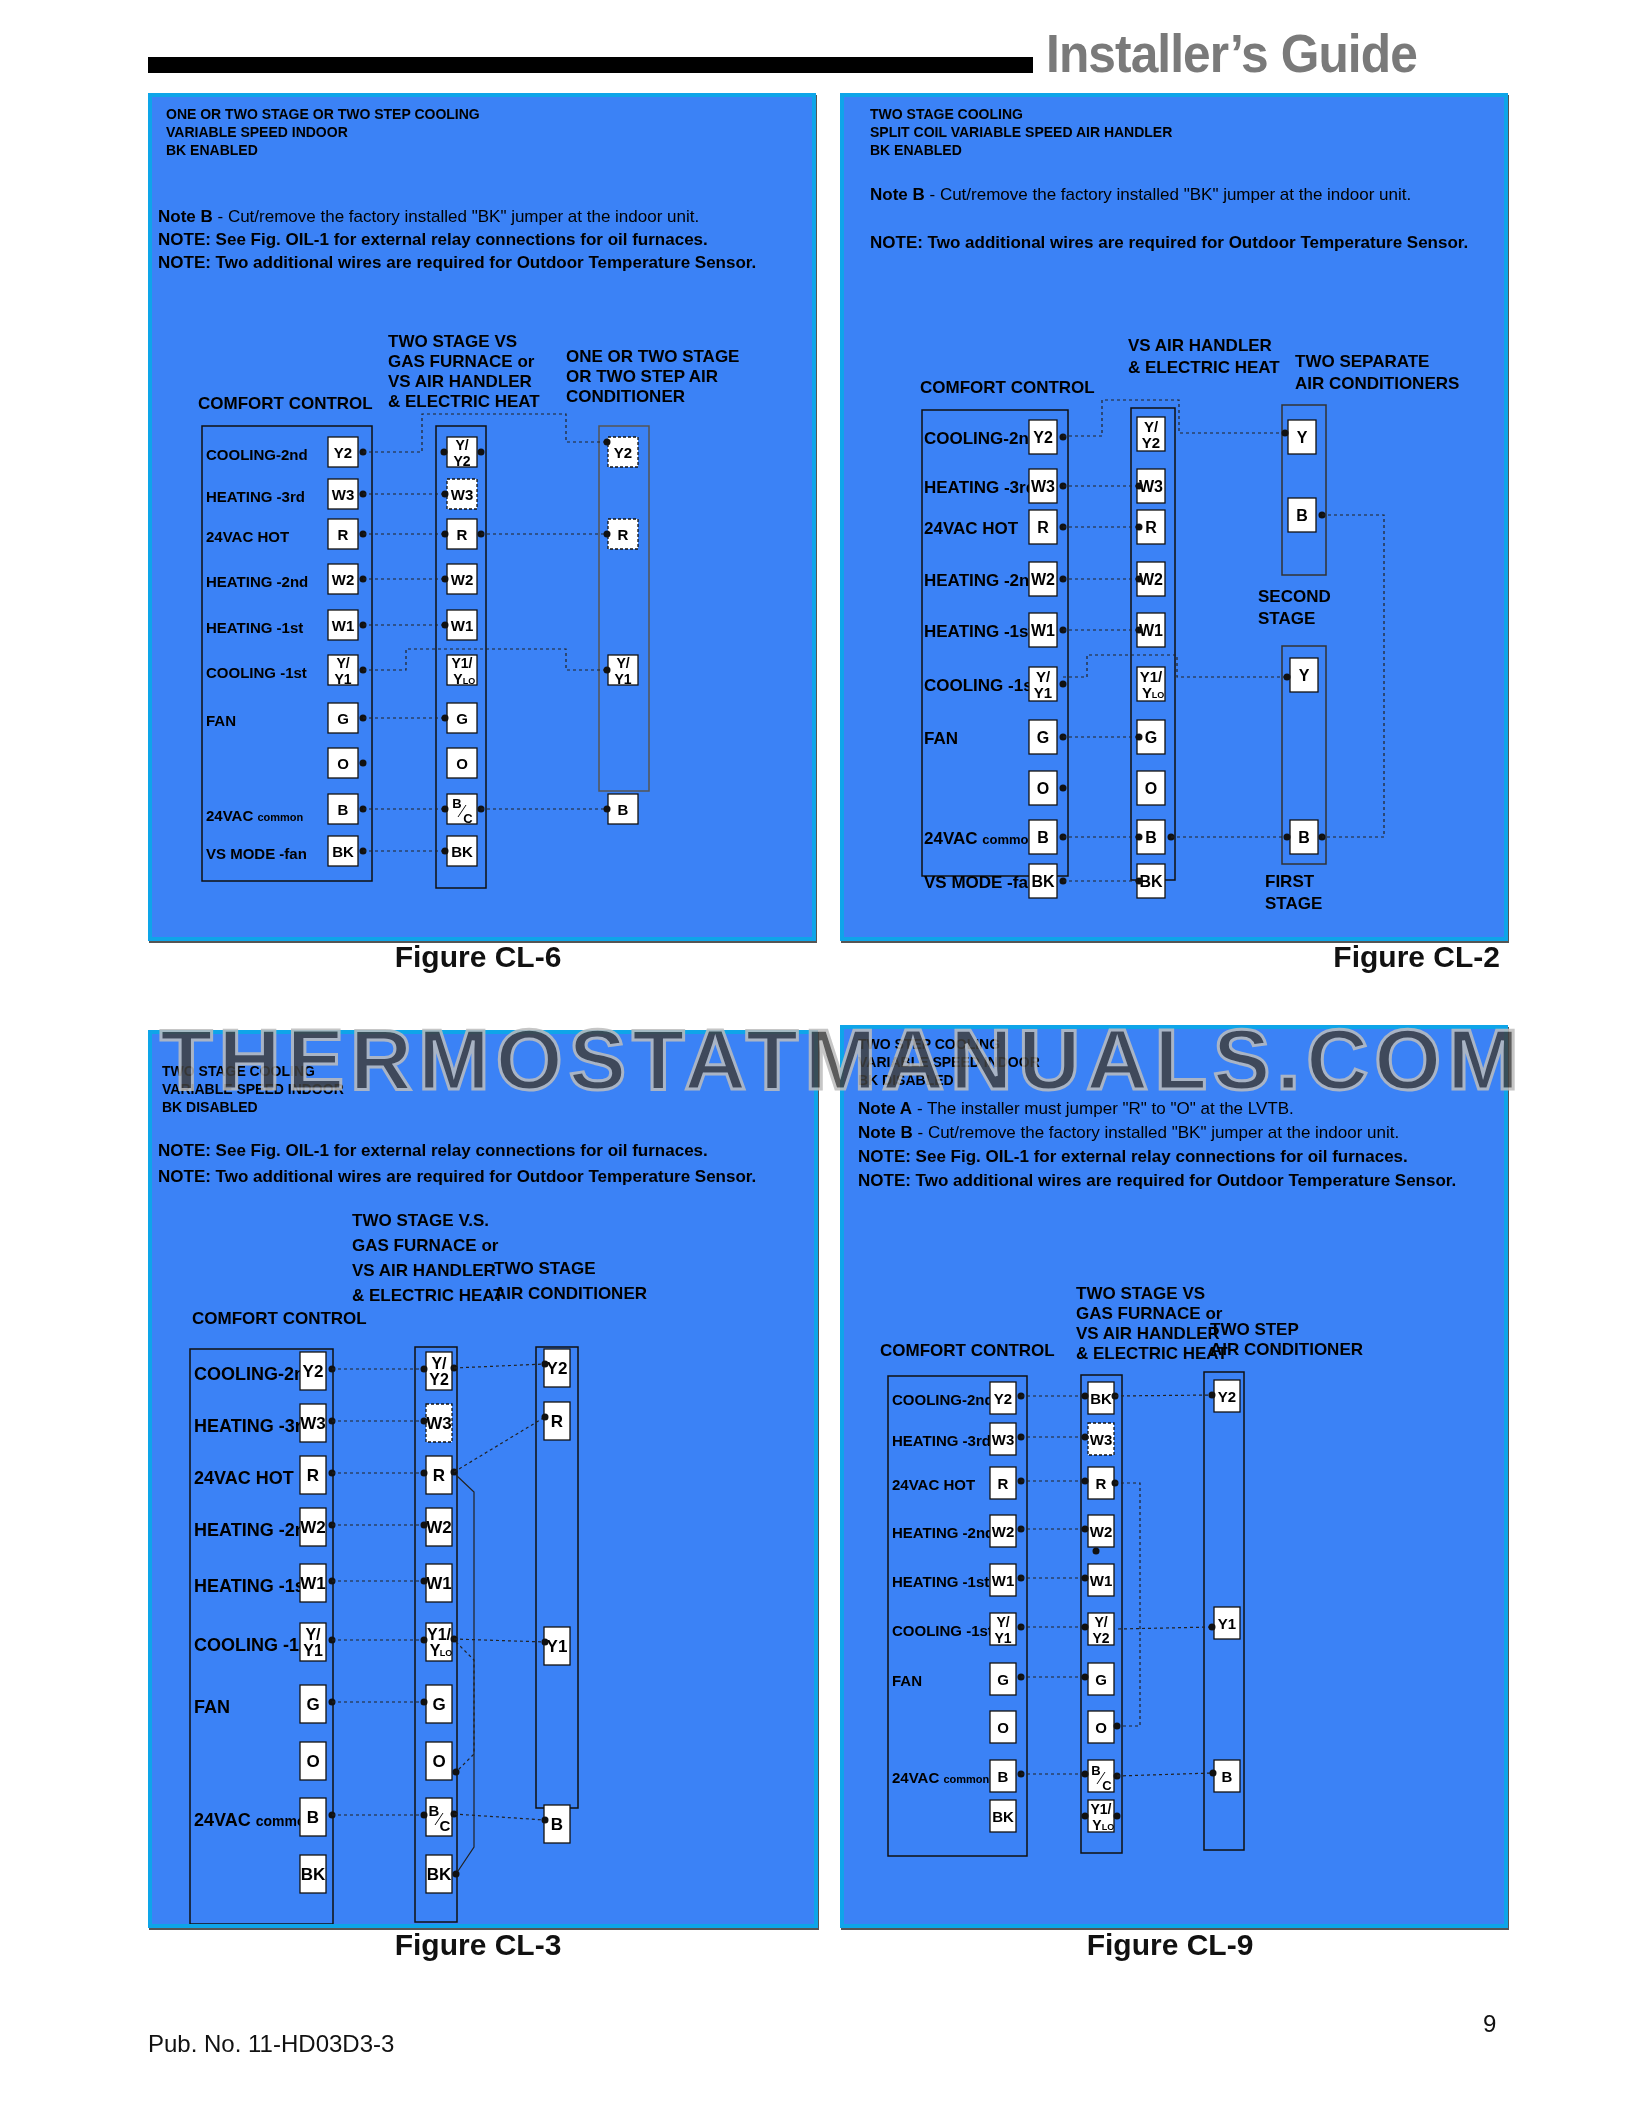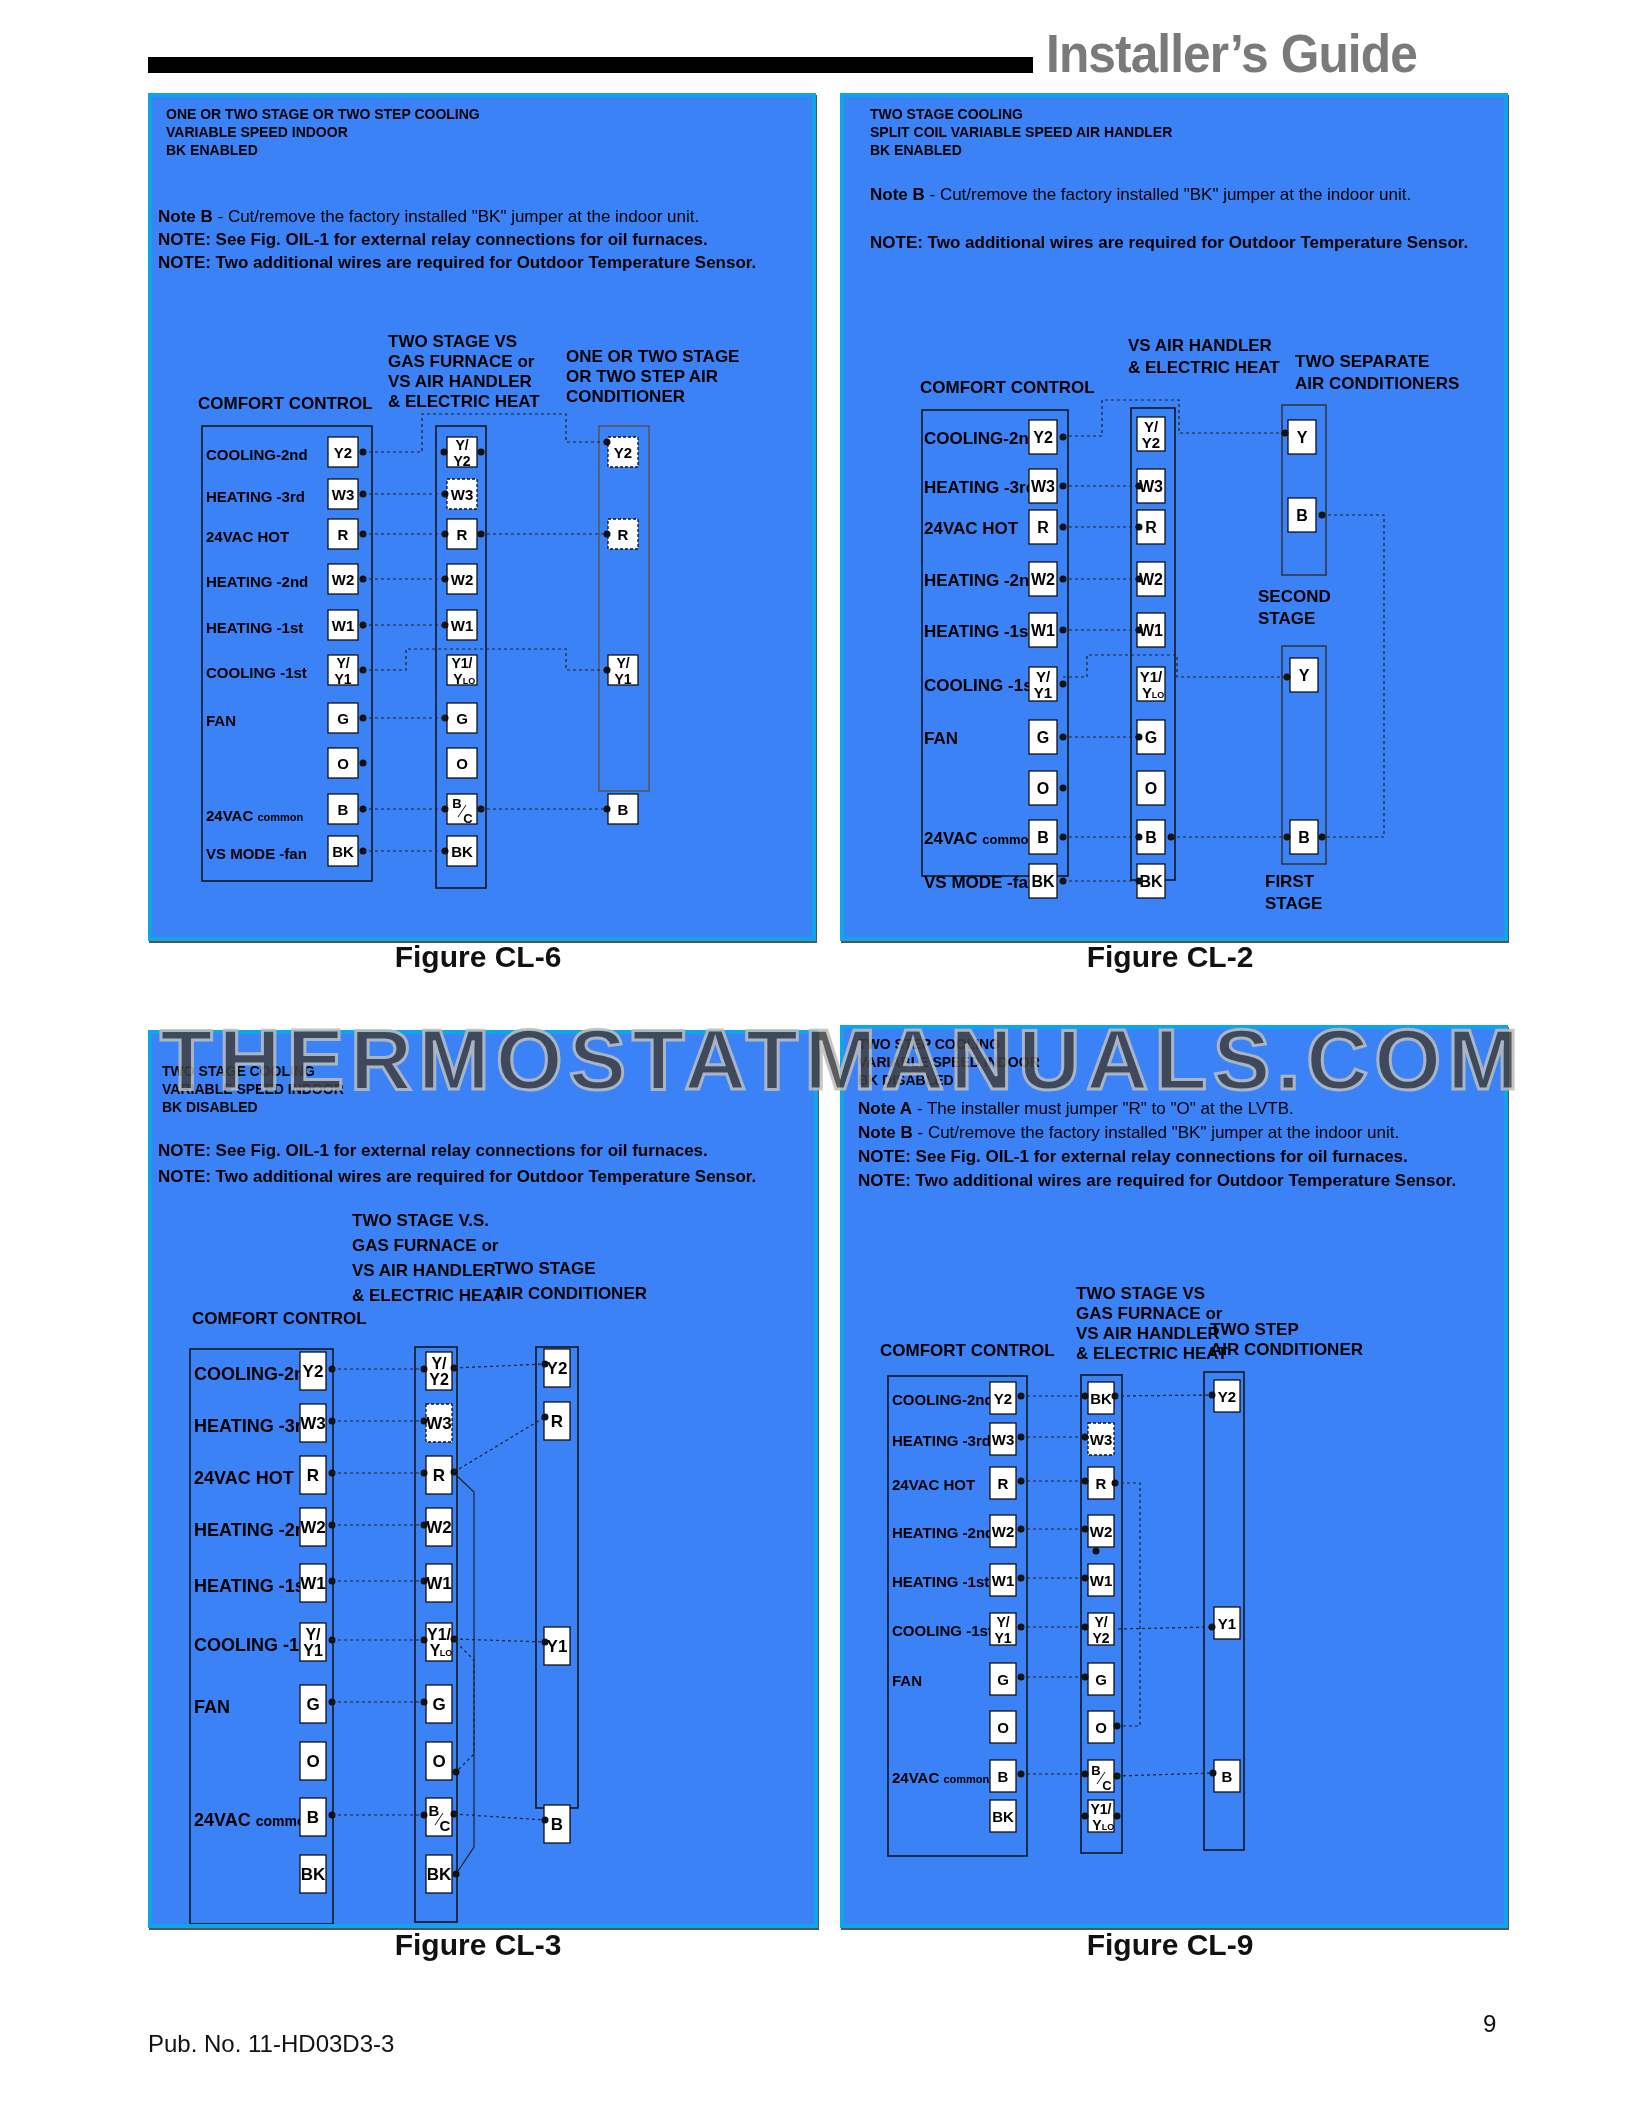--- a/index.html
+++ b/index.html
@@ -351,21 +351,21 @@
       <polyline points="219,740 295,740" fill="none" stroke="#222" stroke-width="1.2" stroke-dasharray="3,3"></polyline>
       <circle cx="295" cy="740" r="3.5" fill="#111"></circle>
       <circle cx="327" cy="740" r="3.5" fill="#111"></circle>
       <polyline points="327,740 443,740" fill="none" stroke="#222" stroke-width="1.2" stroke-dasharray="3,3"></polyline>
       <circle cx="443" cy="740" r="3.5" fill="#111"></circle>
       <circle cx="478" cy="418" r="3.5" fill="#111"></circle>
       <circle cx="478" cy="740" r="3.5" fill="#111"></circle>
       <polyline points="478,418 540,418 540,740 478,740" fill="none" stroke="#222" stroke-width="1.2" stroke-dasharray="3,3"></polyline>
     </svg>
   </div>
-<div class="fig-caption" style="left:840px;top:940px;">Figure CL-2</div>
+<div class="fig-caption" style="left:840px;top:940px;text-align:right;">Figure CL-2</div>
 
 <div class="panel" id="panel-2" style="left:148px;top:1030px;width:662px;height:890px;">
     <svg width="662" height="890" viewBox="0 0 662 890">
       <text x="10" y="42" font-size="14" font-weight="bold" text-anchor="start">TWO STAGE COOLING</text>
       <text x="10" y="60" font-size="14" font-weight="bold" text-anchor="start">VARIABLE SPEED INDOOR</text>
       <text x="10" y="78" font-size="14" font-weight="bold" text-anchor="start">BK DISABLED</text>
       <text x="6" y="122" font-size="17"><tspan font-weight="bold">NOTE:  See Fig. OIL-1 for external relay connections for oil furnaces.</tspan></text>
       <text x="6" y="148" font-size="17"><tspan font-weight="bold">NOTE: Two additional wires are required for Outdoor Temperature Sensor.</tspan></text>
       <text x="40" y="290" font-size="17" font-weight="bold" text-anchor="start">COMFORT CONTROL</text>
       <text x="200" y="192" font-size="17" font-weight="bold" text-anchor="start">TWO STAGE  V.S.</text>

